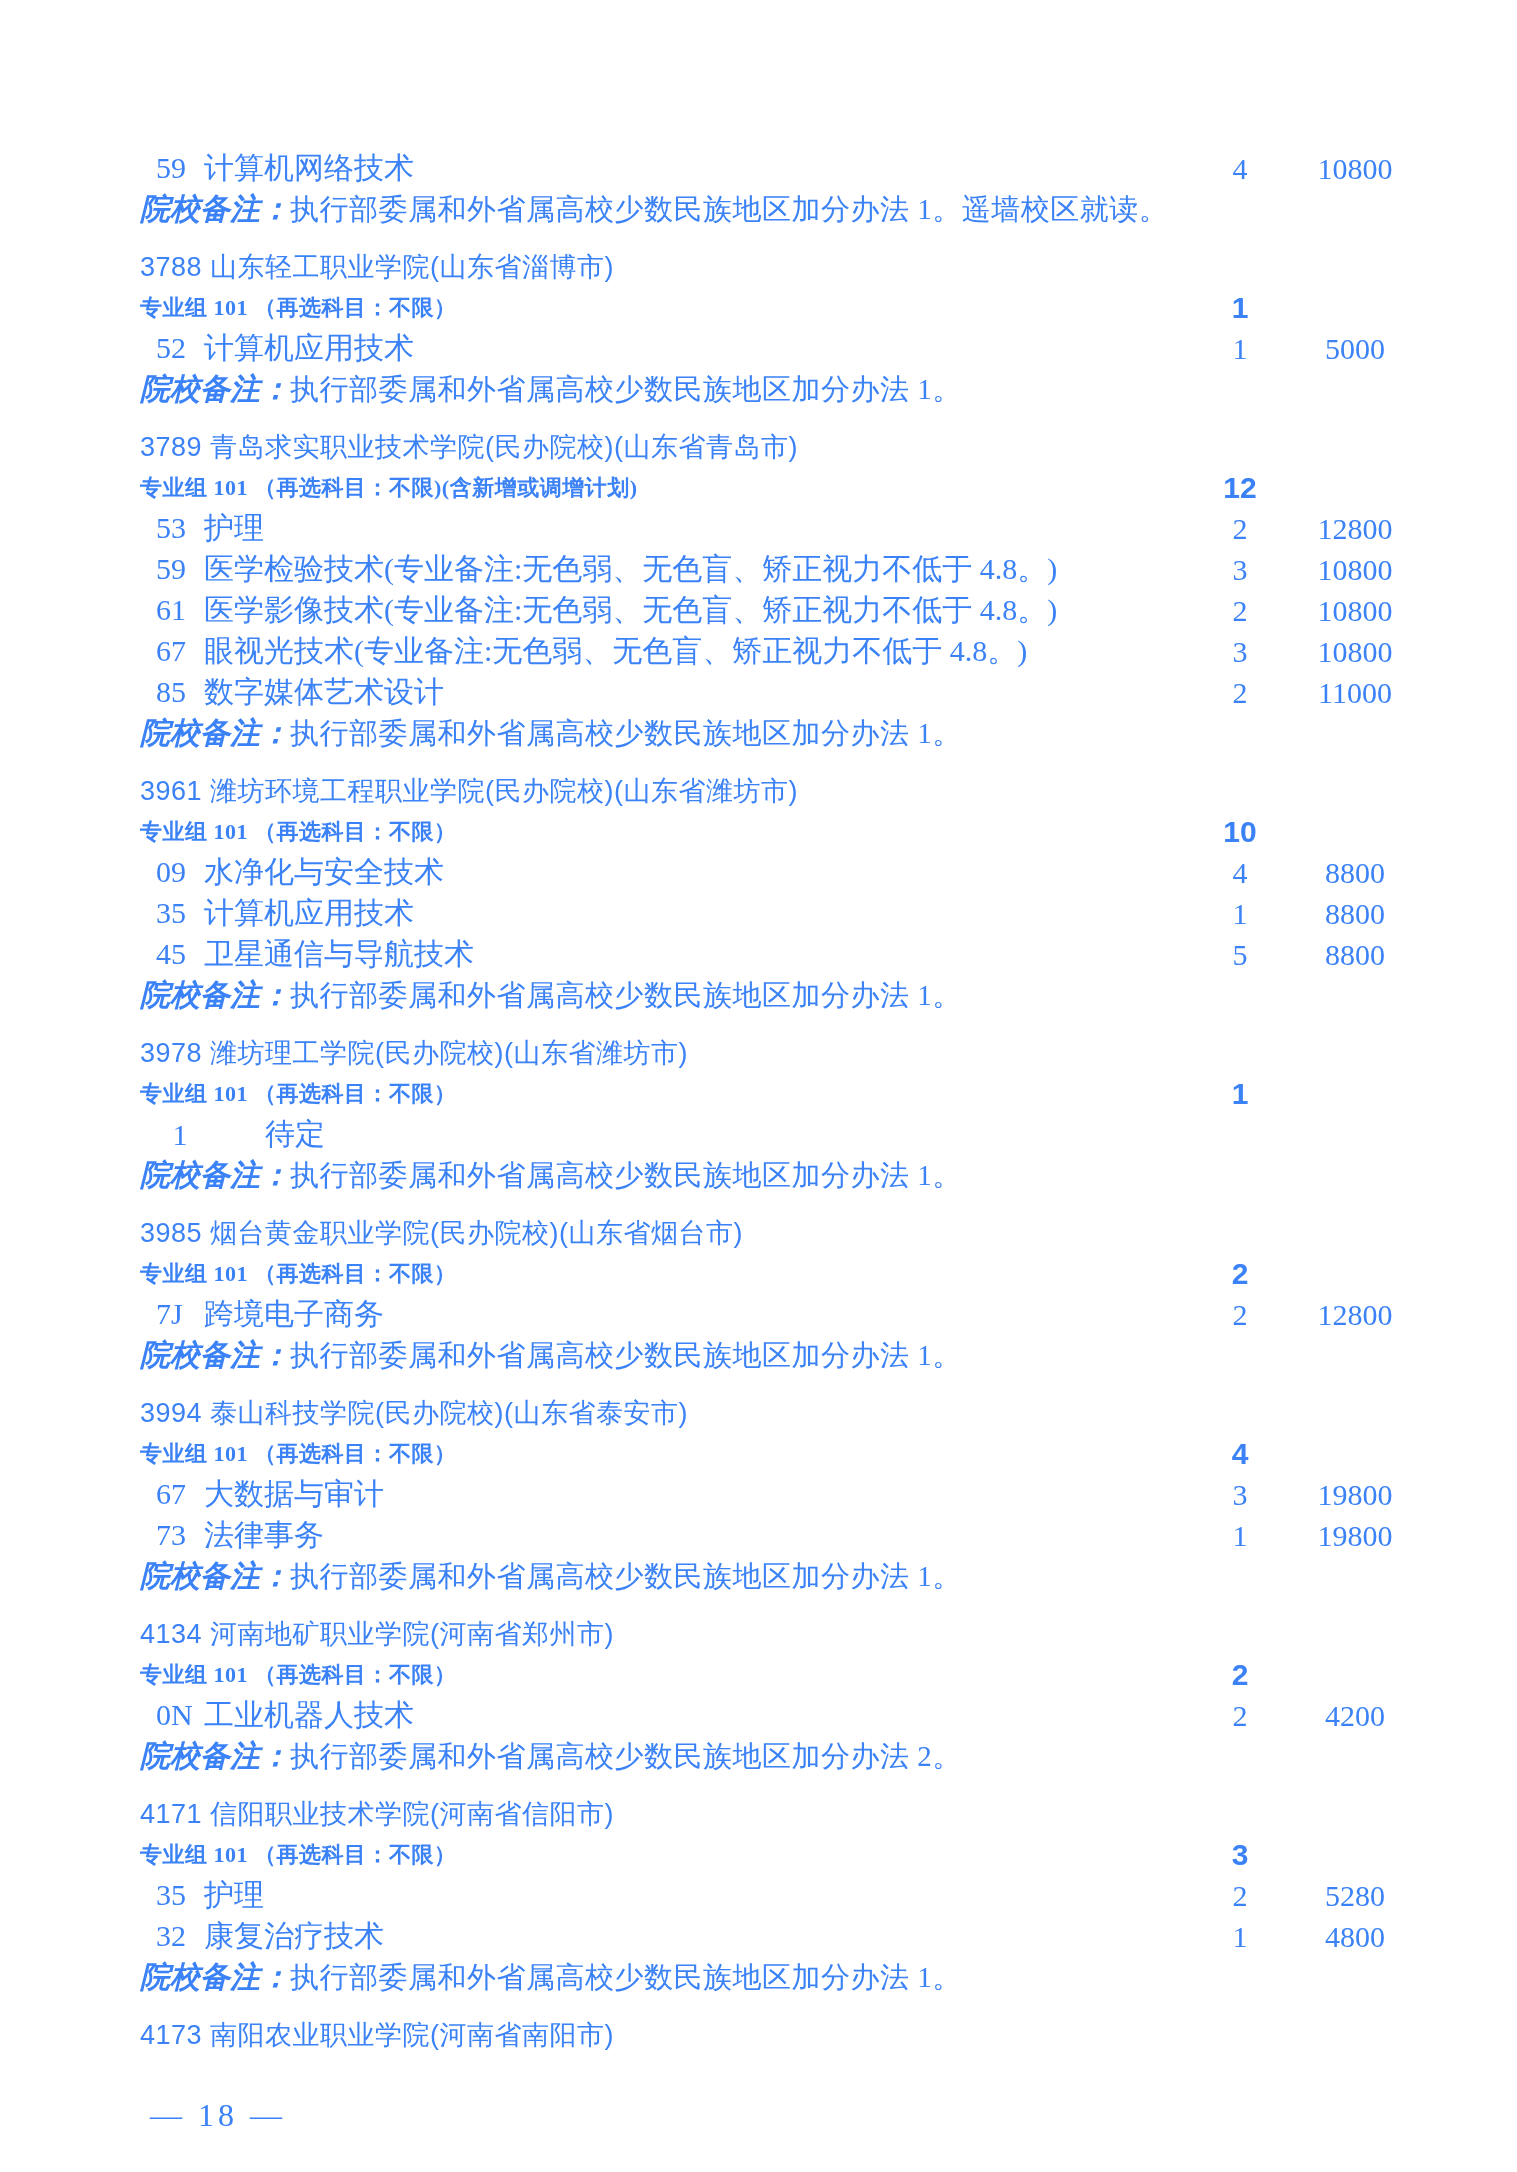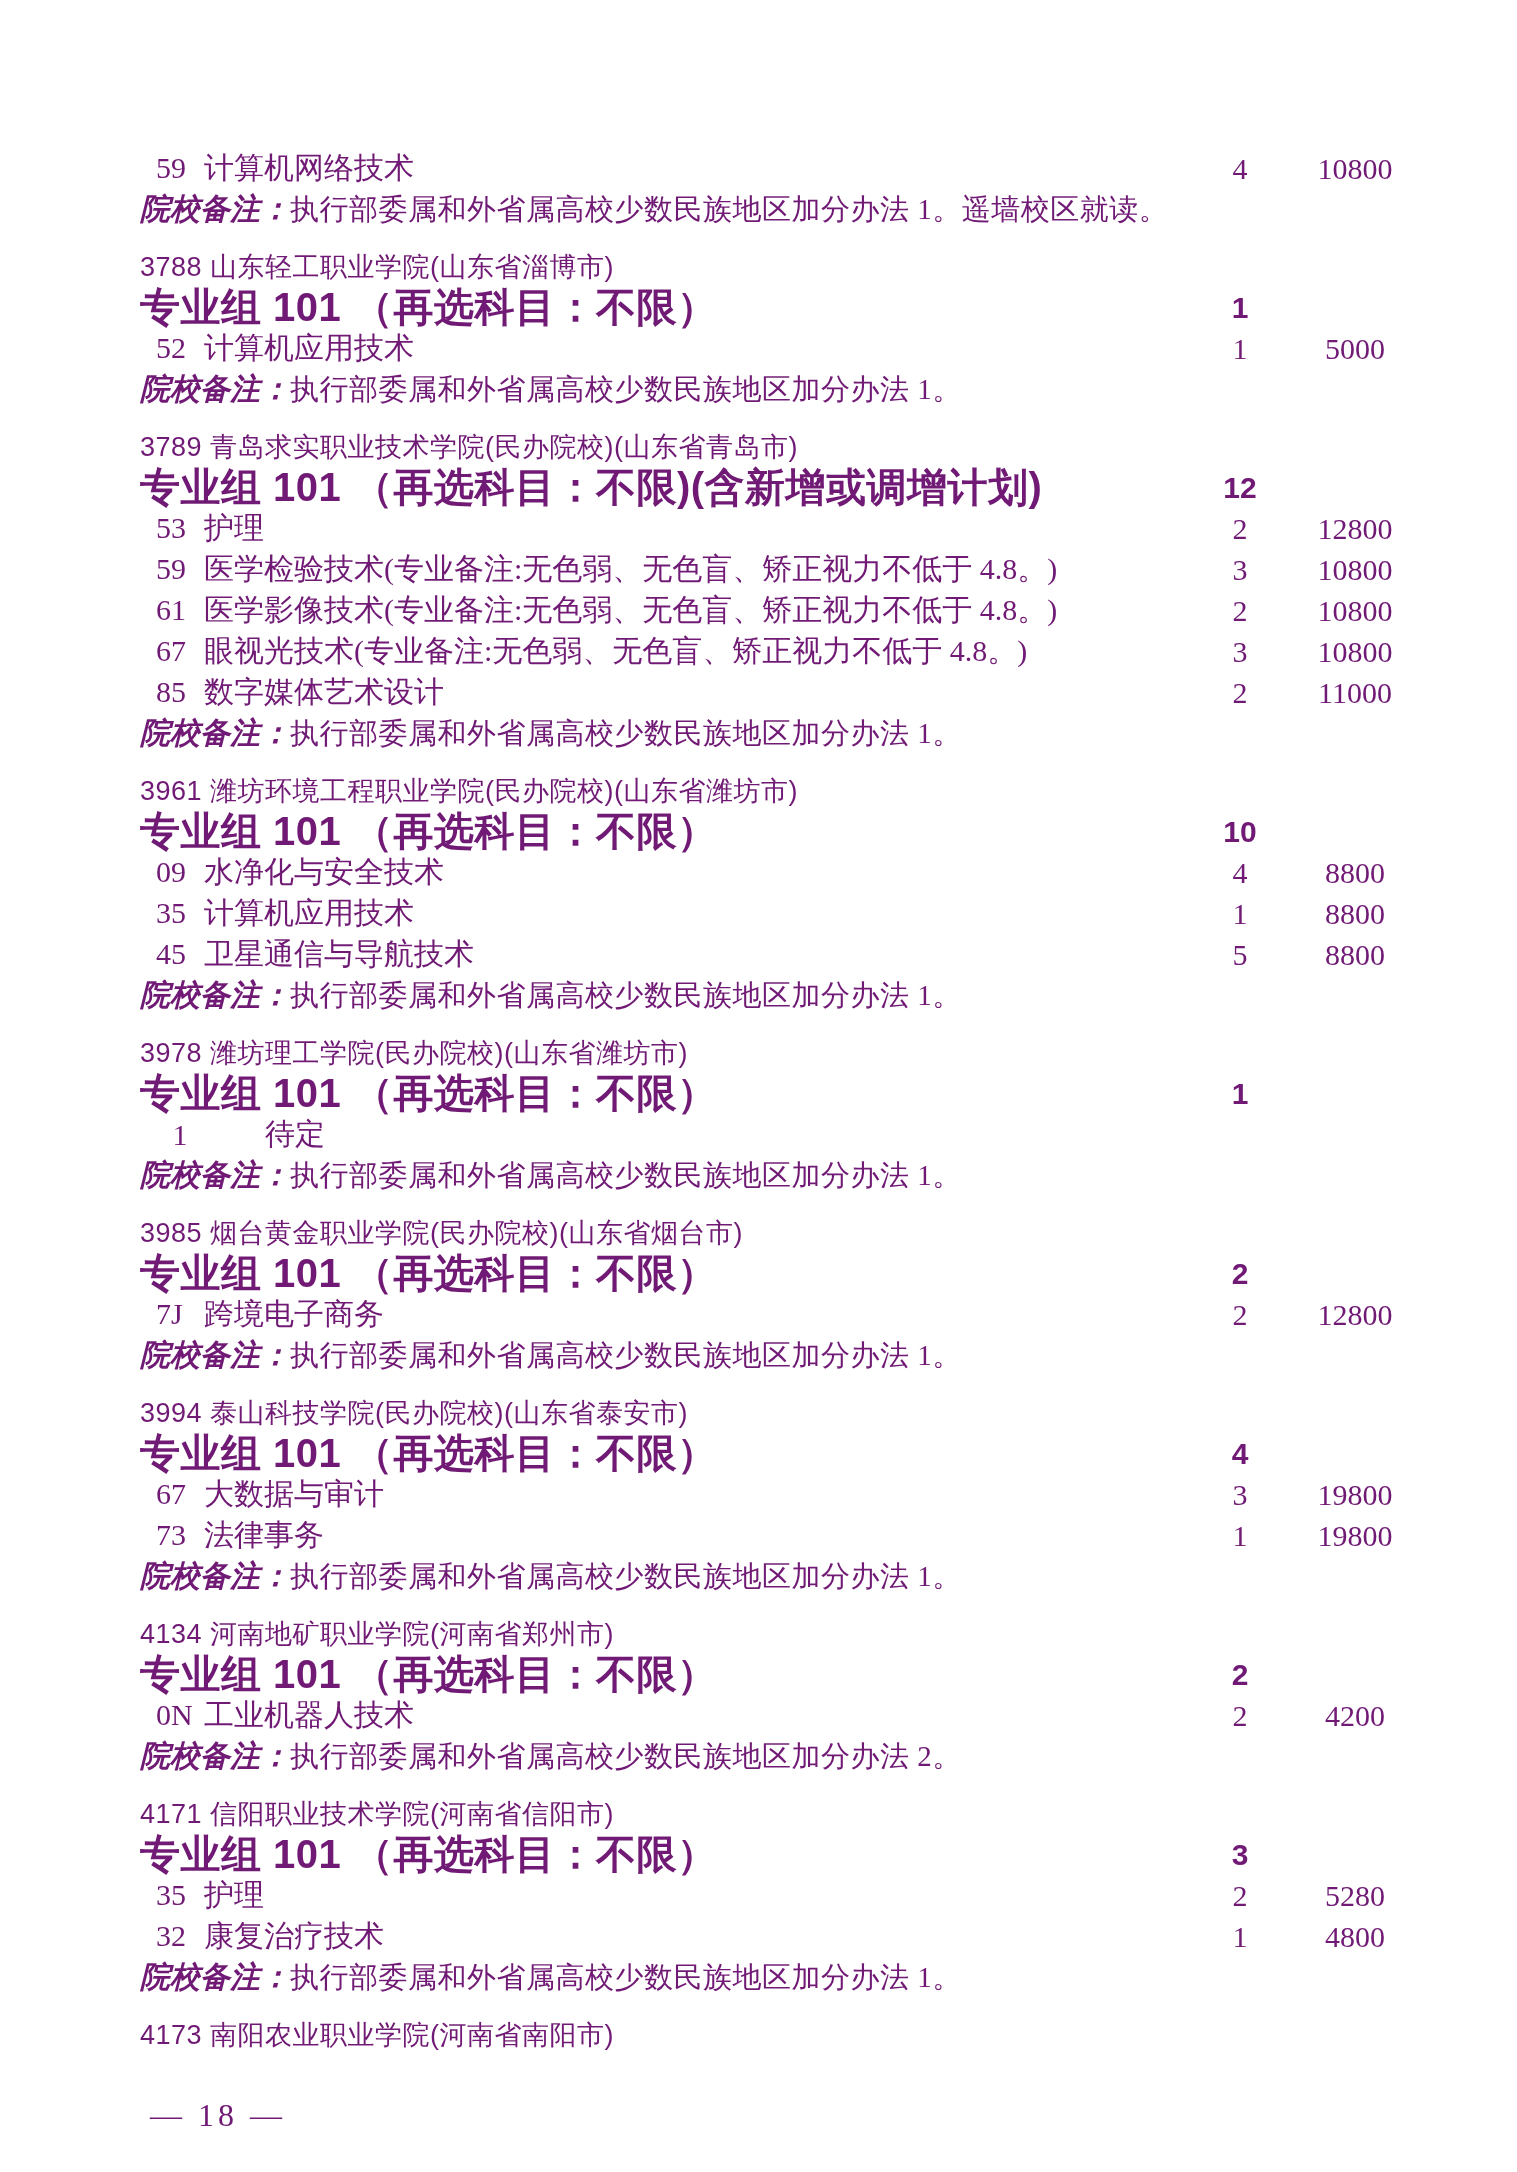--- a/index.html
+++ b/index.html
@@ -1,38 +1,38 @@
 <!DOCTYPE html>
 <html lang="zh"><head>
 <meta charset="utf-8">
 <style>
   * { margin:0; padding:0; box-sizing:border-box; }
   html,body { background:#ffffff; }
   .page {
     position:relative;
     width:1517px; height:2172px;
     background:#ffffff;
-    color:#701a75;
+    color:#3b82f6;
     overflow:hidden;
     font-family:"Liberation Serif","DejaVu Serif",serif;
   }
   .content { position:absolute; left:140px; top:148px; width:1300px; }
   .section { margin-top:16px; }
   .section:first-child { margin-top:0; }
   .line { display:flex; align-items:center; height:41px; }
   .cell-main { width:1060px; display:flex; align-items:baseline; }
   .cell-count { width:80px; text-align:center; flex-shrink:0; }
   .cell-fee { width:150px; text-align:center; flex-shrink:0; }
   .school {
     font-family:"Liberation Sans","DejaVu Sans",sans-serif;
     font-weight:normal; font-size:27px; letter-spacing:0.5px;
   }
   .group-label {
-    font-family:Liberation Sans, sans-serif;
-    font-weight:bold; font-size:40px; letter-spacing:0.5px;
+    font-family:Liberation Serif, serif;
+    font-weight:bold; font-size:22px; letter-spacing:0.5px;
   }
   .group-count {
     font-family:"Liberation Sans","DejaVu Sans",sans-serif;
     font-weight:bold; font-size:30px;
   }
   .major { font-size:30px; }
   .major-code { display:inline-block; min-width:48px; margin-left:16px; }
   .major-name { }
   .num { font-size:30px; font-family:"Liberation Serif","DejaVu Serif",serif; }
   .remark { height:41px; }

